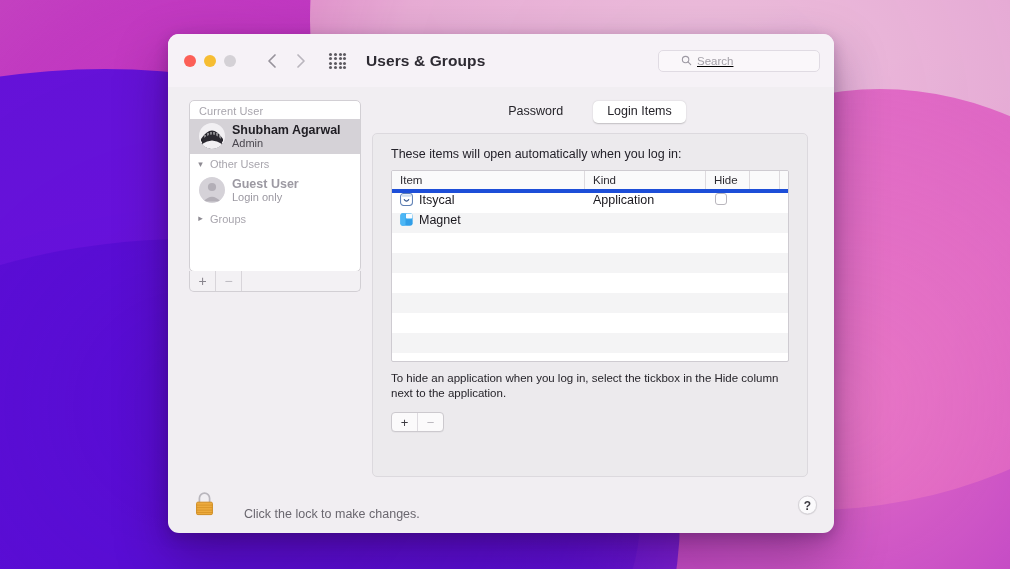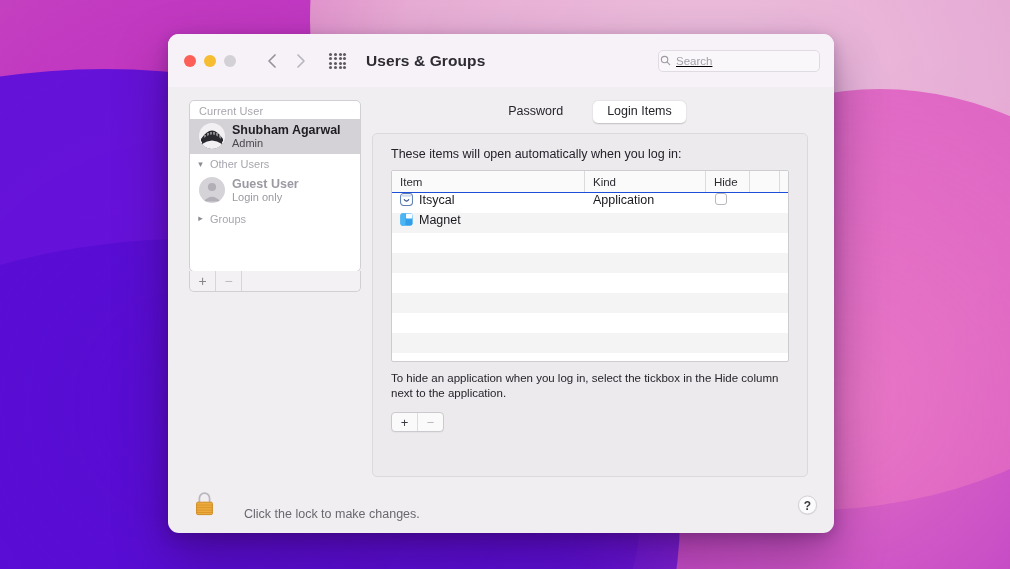--- a/index.html
+++ b/index.html
@@ -113,21 +113,21 @@
     font-size:15.5px; font-weight:bold; color:#2e2b33;
     letter-spacing:0.1px;
   }
 
   #searchbox {
     position:absolute; right:14px; top:50%; transform:translateY(-50%);
     width:162px; height:22px;
     background:rgba(255,255,255,0.42);
     border:1px solid #e0dbe3;
     border-radius:5px;
-    display:flex; align-items:center; padding:0 1px;
+    display:flex; align-items:center; padding:0 22px;
     gap:5px;
     text-decoration:underline;
   }
   #searchbox svg { flex:0 0 auto; }
   #search-input {
     border:none; background:transparent; outline:none;
     font-family:"Liberation Sans", sans-serif;
     font-size:11.5px; color:#3c3a40; width:100%;
   }
   #search-input::placeholder { color:#a4a0a8; }
@@ -235,21 +235,21 @@
   #table {
     border:1px solid #cecbd1;
     border-radius:2px;
     overflow:hidden;
     background:#ffffff;
     height:192px;
   }
   #table-head {
     display:flex; height:22px; align-items:stretch;
     background:#fafafb;
-    border-bottom:1px solid #1d4ed8;
+    border-bottom:4px solid #1d4ed8;
     font-size:11.5px; color:#2e2c33;
   }
   #table-head .th {
     display:flex; align-items:center; padding-left:8px;
     border-right:1px solid #dddade;
   }
   .col-item { width:193px; flex:0 0 193px; }
   .col-kind { width:121px; flex:0 0 121px; }
   .col-hide { width:44px;  flex:0 0 44px; }
   .col-x1   { width:30px;  flex:0 0 30px; }

